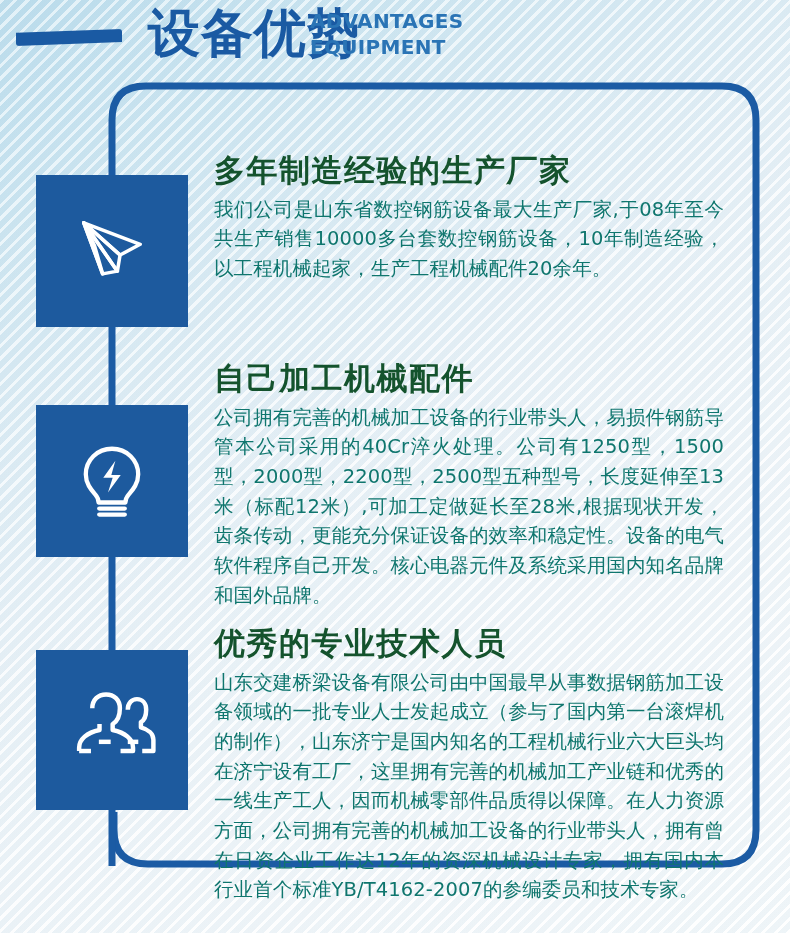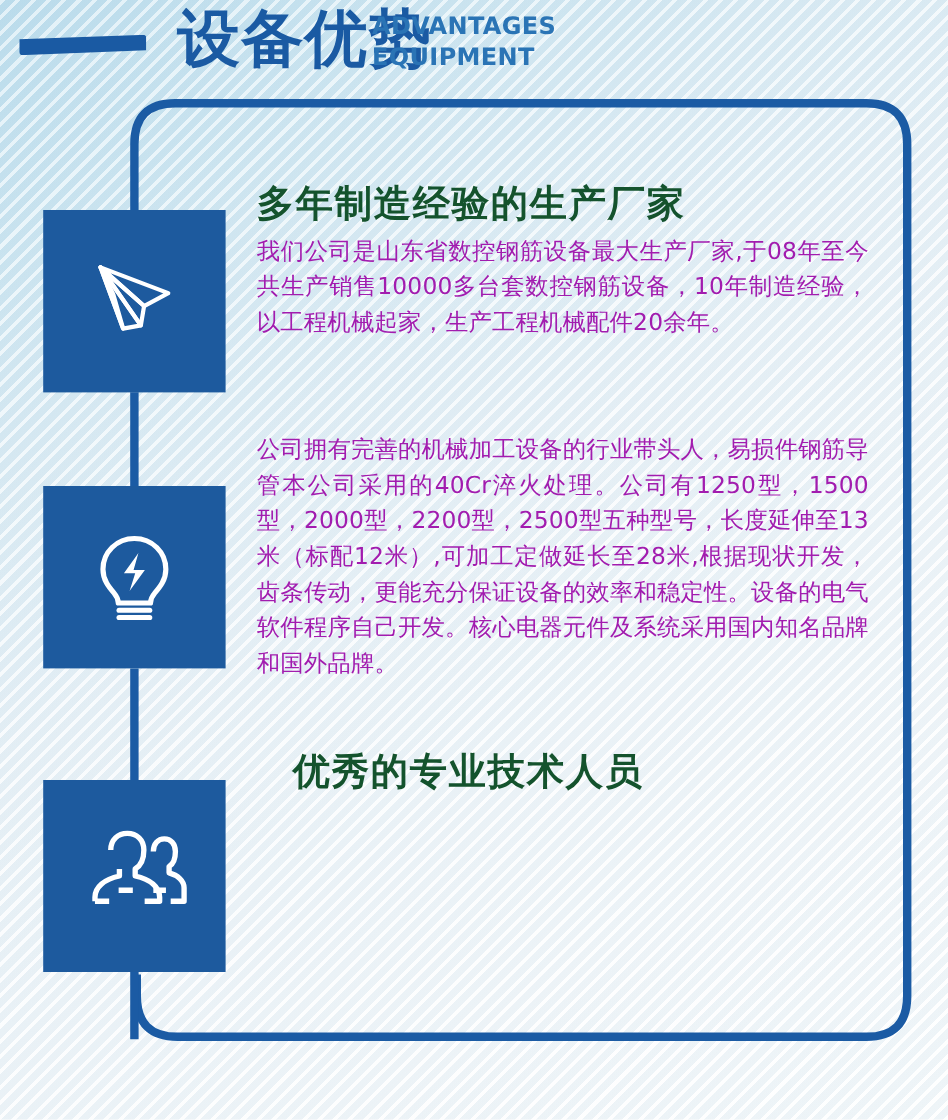--- a/index.html
+++ b/index.html
@@ -54,29 +54,29 @@
   }
   #ib1 { top:175px; }
   #ib2 { top:405px; }
   #ib3 { top:650px; height:160px; }
   .icon-box svg { display:block; }
 
   
   .block { position:absolute; left:214px; width:510px; }
   #bl1 { top:152px; }
   #bl2 { top:360px; }
-  #bl3 { top:625px;margin-left:30px; }
+  #bl3 { top:625px; }
 
   .b-title {
     font-size:31px; font-weight:bold; color:#14532d;
     letter-spacing:1.5px; line-height:1.22; margin-bottom:5px;
     white-space:nowrap;
   }
   .b-text {
-    font-size:19.5px; color:#a21caf; line-height:1.52;
+    font-size:19.5px; color:#0f766e; line-height:1.52;
     letter-spacing:0.1px; text-align:justify;
   }
 </style>
 </head>
 <body>
 
 <div class="header">
   <div class="hdr-dash"></div>
   <div class="hdr-cn">设备优势</div>
   <div class="hdr-en">
@@ -133,18 +133,20 @@
     </svg>
   </span>
 </div>
 
 <div class="block" id="bl1">
   <div class="b-title">多年制造经验的生产厂家</div>
   <div class="b-text">我们公司是山东省数控钢筋设备最大生产厂家,于08年至今共生产销售10000多台套数控钢筋设备，10年制造经验，以工程机械起家，生产工程机械配件20余年。</div>
 </div>
 
 <div class="block" id="bl2">
+  <div class="b-title">自己加工机械配件</div>
   <div class="b-text">公司拥有完善的机械加工设备的行业带头人，易损件钢筋导管本公司采用的40Cr淬火处理。公司有1250型，1500型，2000型，2200型，2500型五种型号，长度延伸至13米（标配12米）,可加工定做延长至28米,根据现状开发，齿条传动，更能充分保证设备的效率和稳定性。设备的电气软件程序自己开发。核心电器元件及系统采用国内知名品牌和国外品牌。</div>
 </div>
 
 <div class="block" id="bl3">
   <div class="b-title">优秀的专业技术人员</div>
+  <div class="b-text">山东交建桥梁设备有限公司由中国最早从事数据钢筋加工设备领域的一批专业人士发起成立（参与了国内第一台滚焊机的制作），山东济宁是国内知名的工程机械行业六大巨头均在济宁设有工厂，这里拥有完善的机械加工产业链和优秀的一线生产工人，因而机械零部件品质得以保障。在人力资源方面，公司拥有完善的机械加工设备的行业带头人，拥有曾在日资企业工作达12年的资深机械设计专家，拥有国内本行业首个标准YB/T4162-2007的参编委员和技术专家。</div>
 </div>
 
 </body></html>

